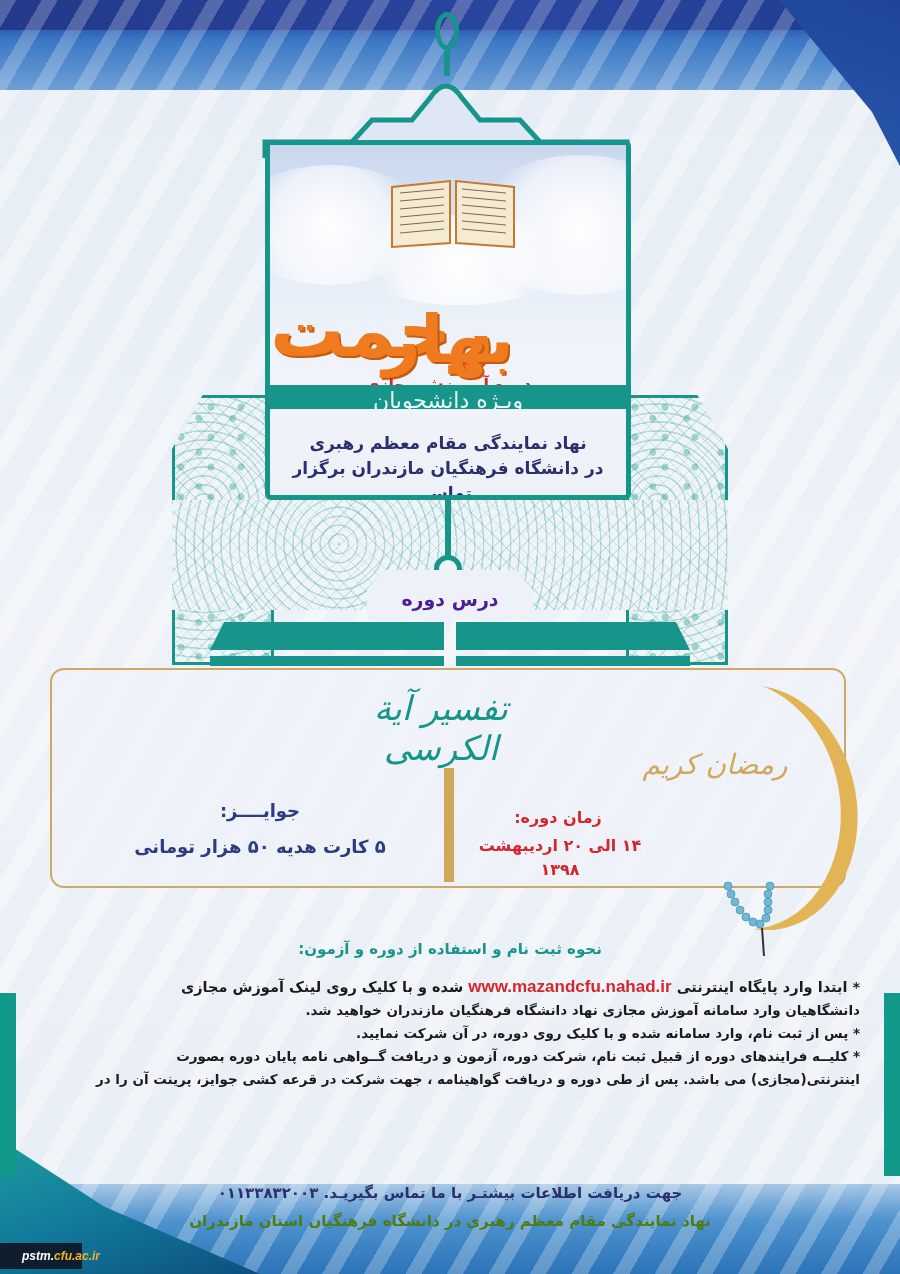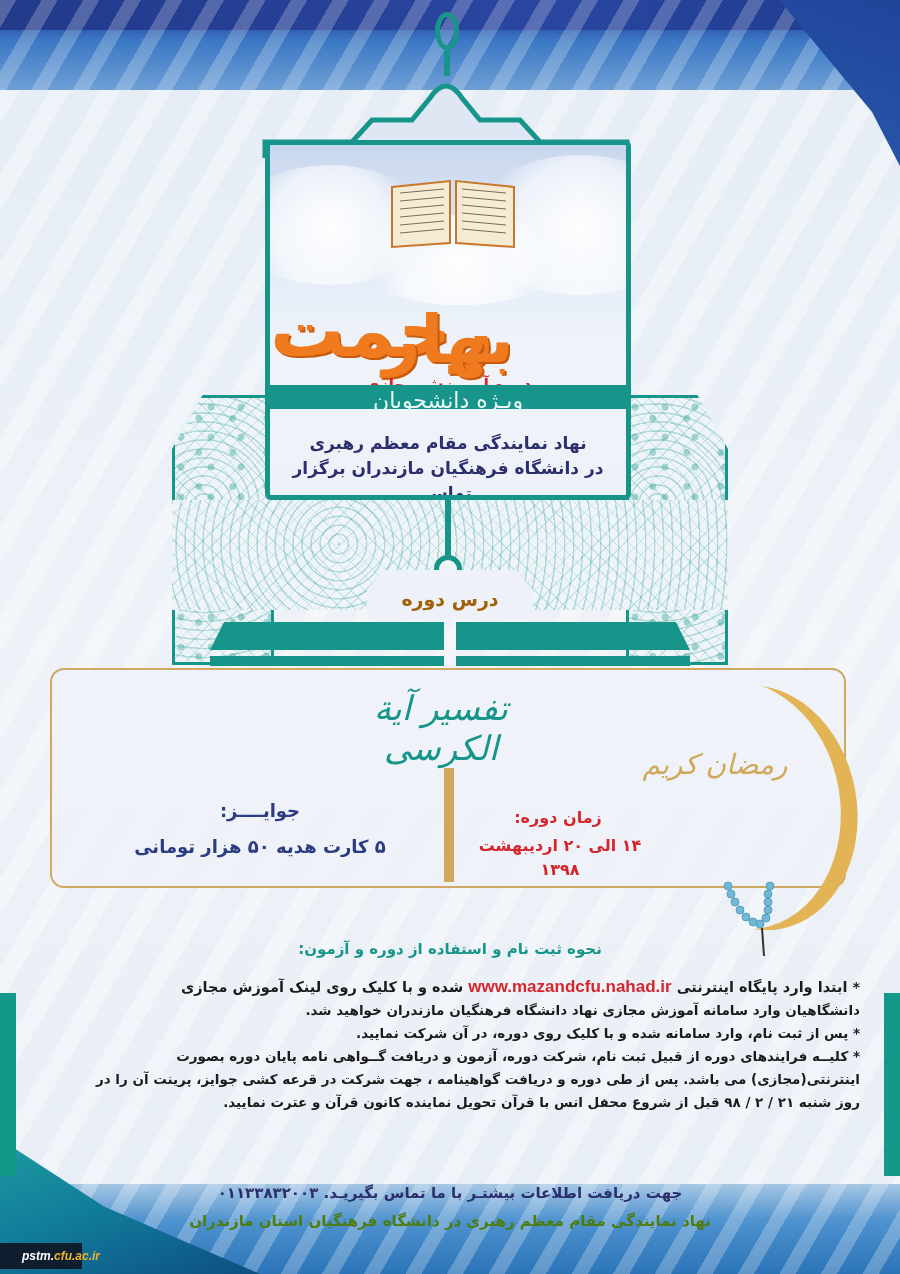--- a/index.html
+++ b/index.html
@@ -137,21 +137,21 @@
       position: absolute; left: 434px; top: 555px; width: 28px; height: 28px;
       border: 5px solid #17958a; border-radius: 50%; background: #eef4f7;
     }
     .lesson-plaque {
       position: absolute; left: 367px; top: 570px; width: 166px; height: 50px;
       background: #eef2f8;
       clip-path: polygon(10% 0, 90% 0, 100% 40%, 100% 100%, 0 100%, 0 40%);
     }
     .lesson-label {
       position: absolute; left: 367px; top: 588px; width: 166px; text-align: center;
-      font-weight: bold; font-size: 19px; color: #a16207; direction: rtl;
+      font-weight: bold; font-size: 19px; color: #4c1d95; direction: rtl;
     }
     .book-left-top {
       position: absolute; left: 210px; top: 622px; width: 234px; height: 28px; background: #17958a;
       clip-path: polygon(6% 0, 100% 0, 100% 100%, 0 100%);
     }
     .book-right-top {
       position: absolute; left: 456px; top: 622px; width: 234px; height: 28px; background: #17958a;
       clip-path: polygon(0 0, 94% 0, 100% 100%, 0 100%);
     }
     .book-left-bot {
@@ -337,20 +337,19 @@
 
 <div class="reg-title">نحوه ثبت نام و استفاده از دوره و آزمون:</div>
 <div class="reg-lines">
   <span class="reg-line first wide">
     <span>* ابتدا وارد پایگاه اینترنتی </span><span class="url">www.mazandcfu.nahad.ir</span><span> شده و با کلیک روی لینک آموزش مجازی</span>
   </span>
   <span class="reg-line wide">دانشگاهیان وارد سامانه آموزش مجازی نهاد دانشگاه فرهنگیان مازندران خواهید شد.</span>
   <span class="reg-line">* پس از ثبت نام، وارد سامانه شده و با کلیک روی دوره، در آن شرکت نمایید.</span>
   <span class="reg-line wide">* کلیــه فرایندهای دوره از قبیل ثبت نام، شرکت دوره، آزمون و دریافت گــواهی نامه پایان دوره بصورت</span>
   <span class="reg-line wide">اینترنتی(مجازی) می باشد. پس از طی دوره و دریافت گواهینامه ، جهت شرکت در قرعه کشی جوایز، پرینت آن را در</span>
-  <span class="reg-line">روز شنبه ۲۱ / ۲ / ۹۸ قبل از شروع محفل انس با قرآن تحویل نماینده کانون قرآن و عترت نمایید.</span>
 </div>
 
 <div class="contact">جهت دریافت اطلاعات بیشتـر با ما تماس بگیریـد. ۰۱۱۳۳۸۳۲۰۰۳</div>
 <div class="footer-org">نهاد نمایندگی مقام معظم رهبری در دانشگاه فرهنگیان استان مازندران</div>
 <div class="watermark">
   <span>pstm.</span><span class="accent">cfu.ac.ir</span>
 </div>
 
 </body></html>

